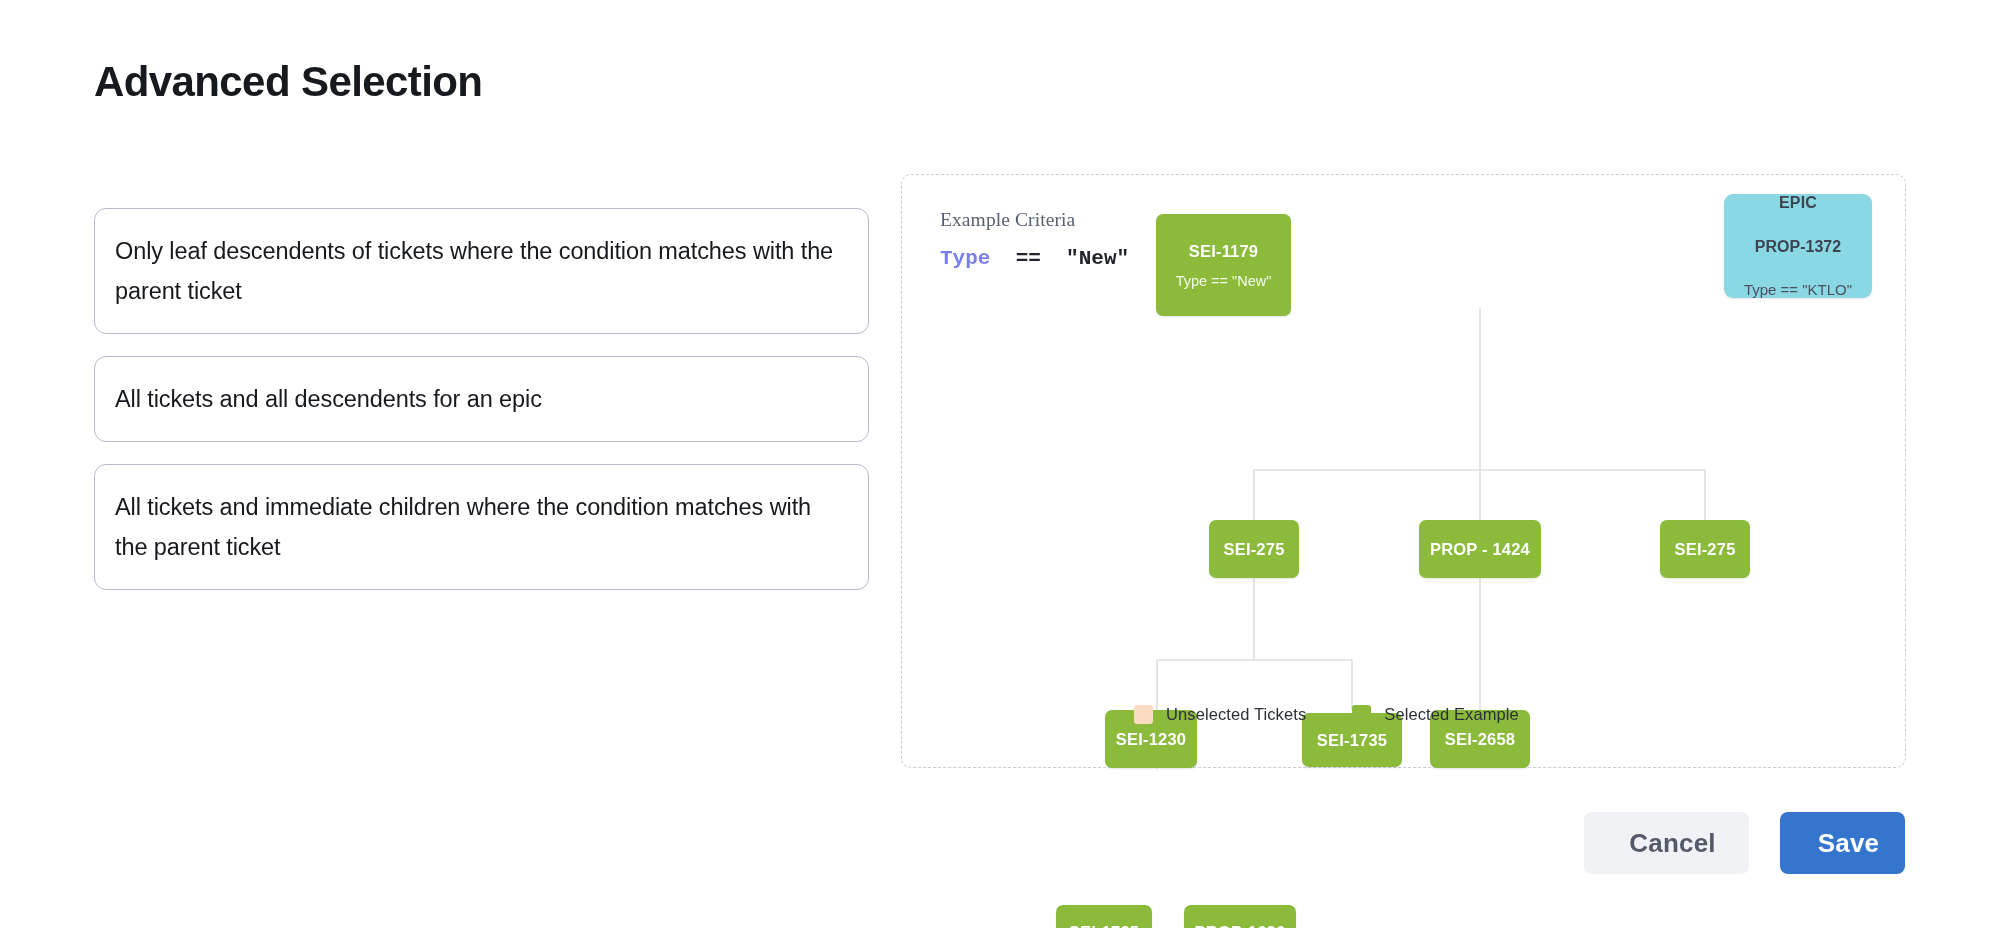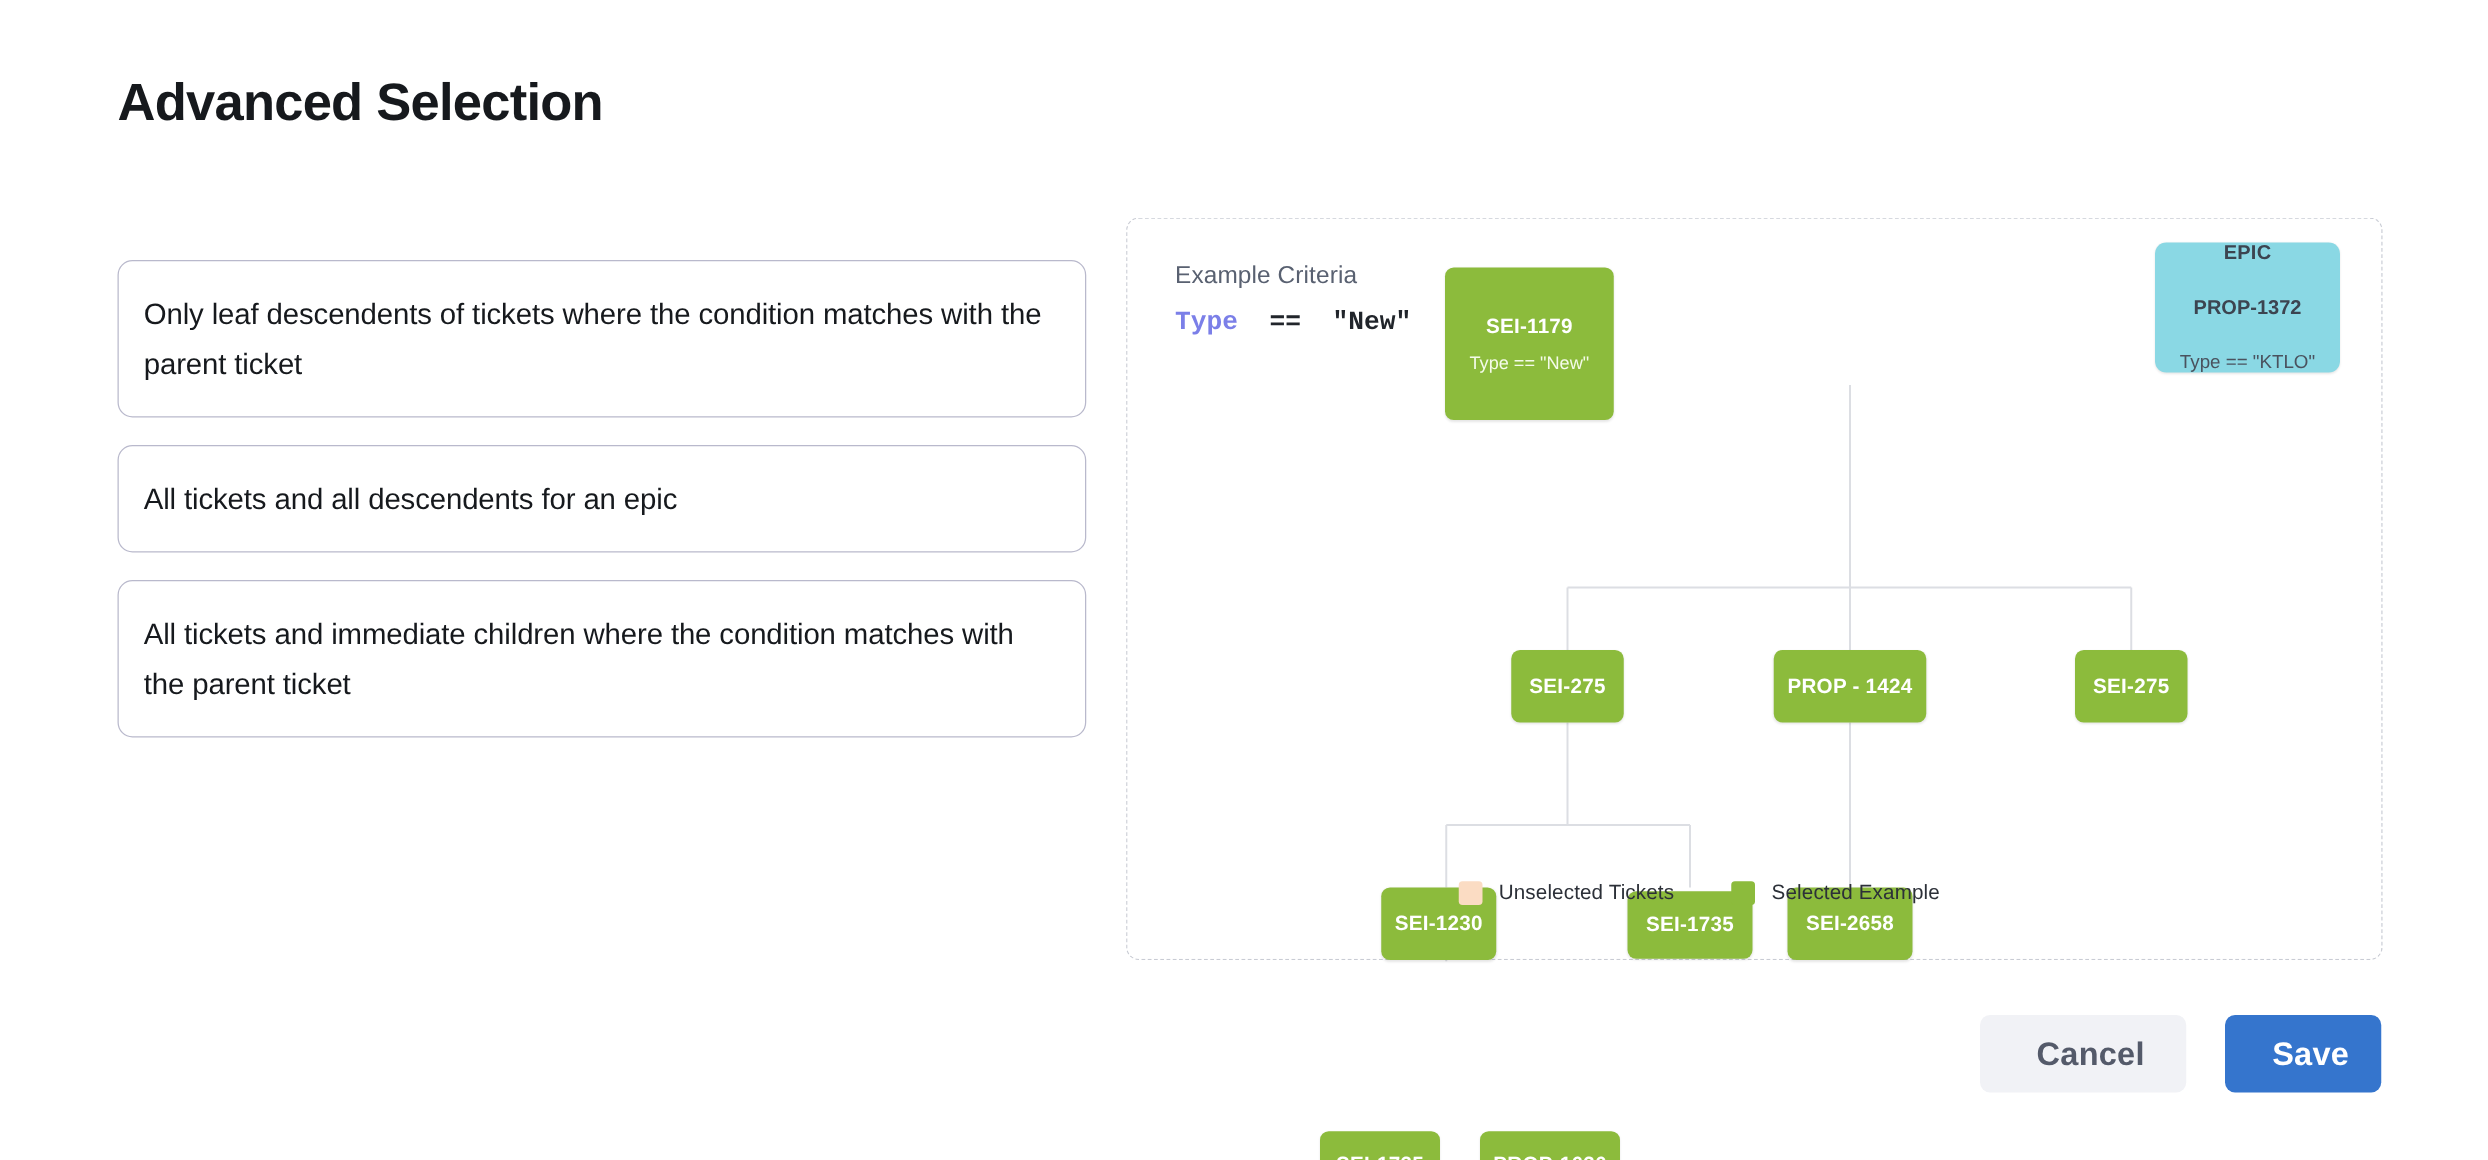--- a/index.html
+++ b/index.html
@@ -78,20 +78,21 @@
     background: #ffffff;
   }
 
   .criteria-title {
     position: absolute;
     left: 38px;
     top: 34px;
     font-size: 19.5px;
     color: #596171;
     letter-spacing: 0.1px;
+    font-family: Liberation Serif, serif;
   }
 
   .criteria-expr {
     position: absolute;
     left: 38px;
     top: 72px;
     font-family: "Liberation Mono", monospace;
     font-size: 21px;
     font-weight: bold;
     color: #21252b;
@@ -144,21 +145,21 @@
   .node.epic .nid { font-size: 16px; color: #3c4450; }
   .node.epic .nline2 {
     font-size: 16px; font-weight: bold; color: #3c4450; margin-top: 11px;
     white-space: nowrap;
   }
   .node.epic .nsub { color: #4a525e; margin-top: 11px; font-size: 15px; }
 
   
   .legend {
     position: absolute;
-    left: 265px;
+    left: 232px;
     top: 530px;
     display: flex;
     align-items: center;
     gap: 46px;
   }
   .legend-item { display: flex; align-items: center; gap: 13px; }
   .legend-swatch { width: 19px; height: 19px; border-radius: 3px; }
   .legend-text {
     font-size: 16.5px;
     color: #2c3038;
@@ -250,21 +251,21 @@
 
         <line x1="578" y1="403" x2="578" y2="535"></line>
 
         <line x1="255" y1="593" x2="255" y2="680"></line>
         <line x1="202" y1="680" x2="338" y2="680"></line>
         <line x1="202" y1="680" x2="202" y2="730"></line>
         <line x1="338" y1="680" x2="338" y2="730"></line>
       </g>
     </svg>
 
-    <div class="node" style="left:254px; top:39px; width:135px; height:122px;">
+    <div class="node" style="left:254px; top:39px; width:135px; height:102px;">
       <span class="nid">SEI-1179</span>
       <span class="nsub">Type == "New"</span>
     </div>
 
     <div class="node epic" style="left:822px; top:19px; width:148px; height:104px;justify-content:space-between;">
       <span class="nid">EPIC</span>
       <span class="nline2">PROP-1372</span>
       <span class="nsub">Type == "KTLO"</span>
     </div>
 

